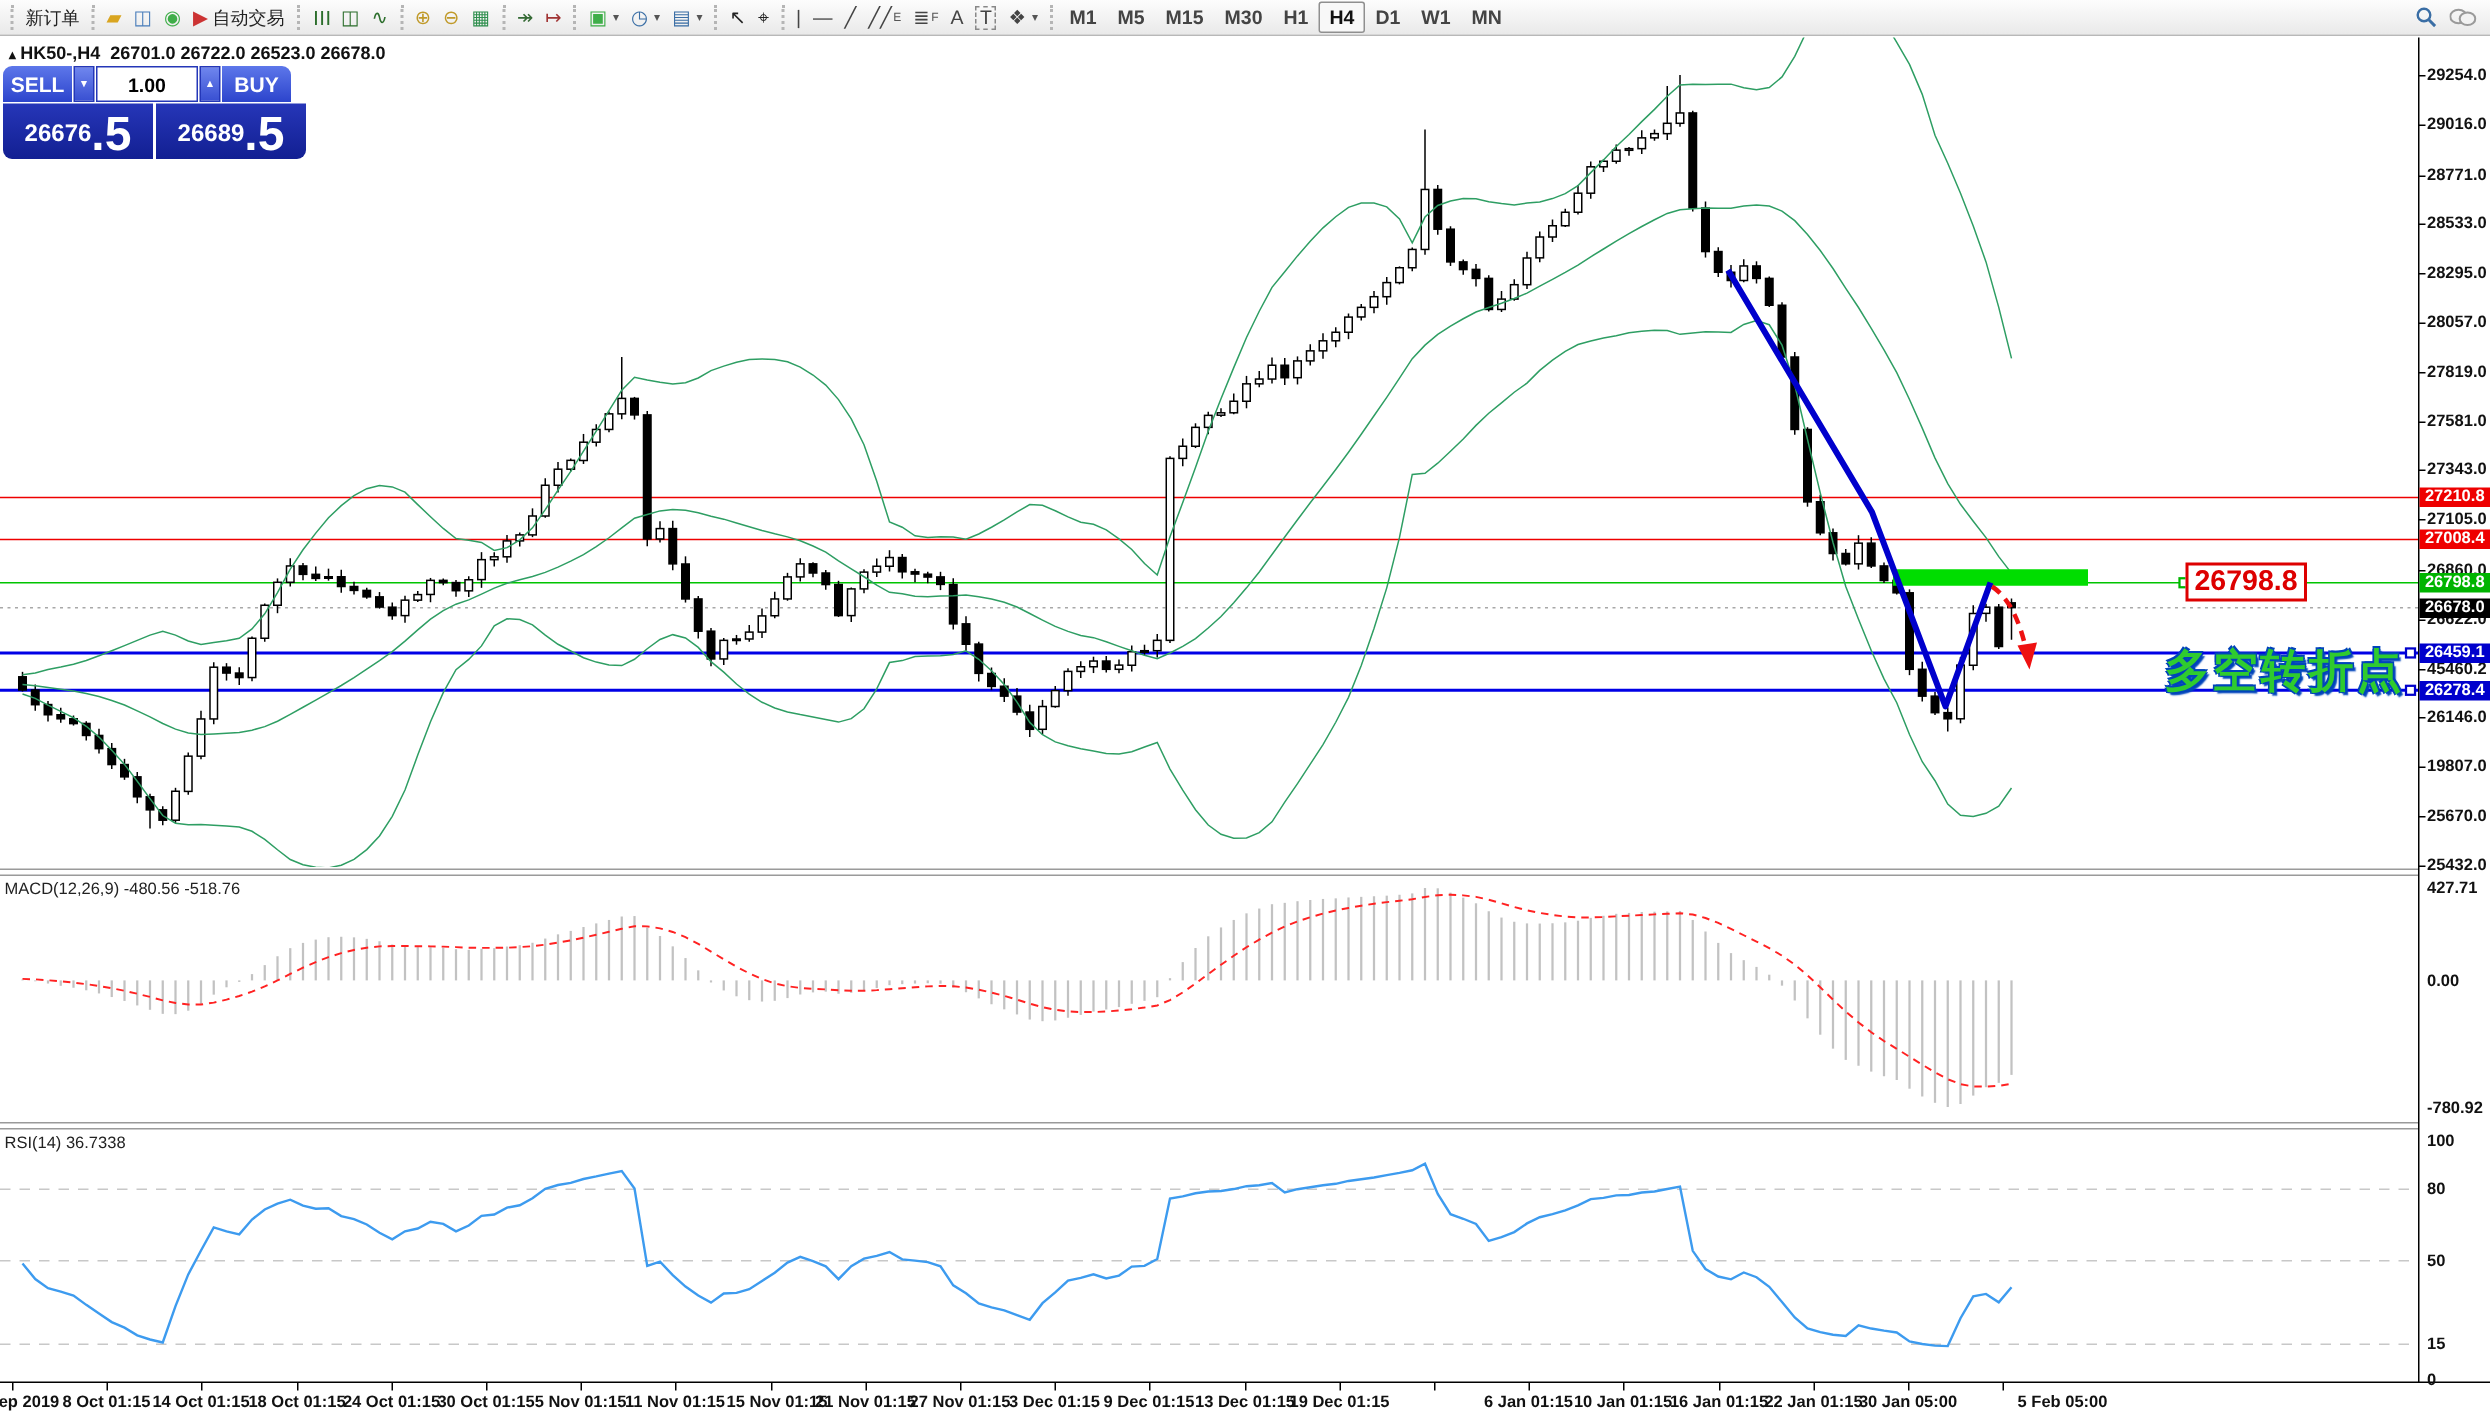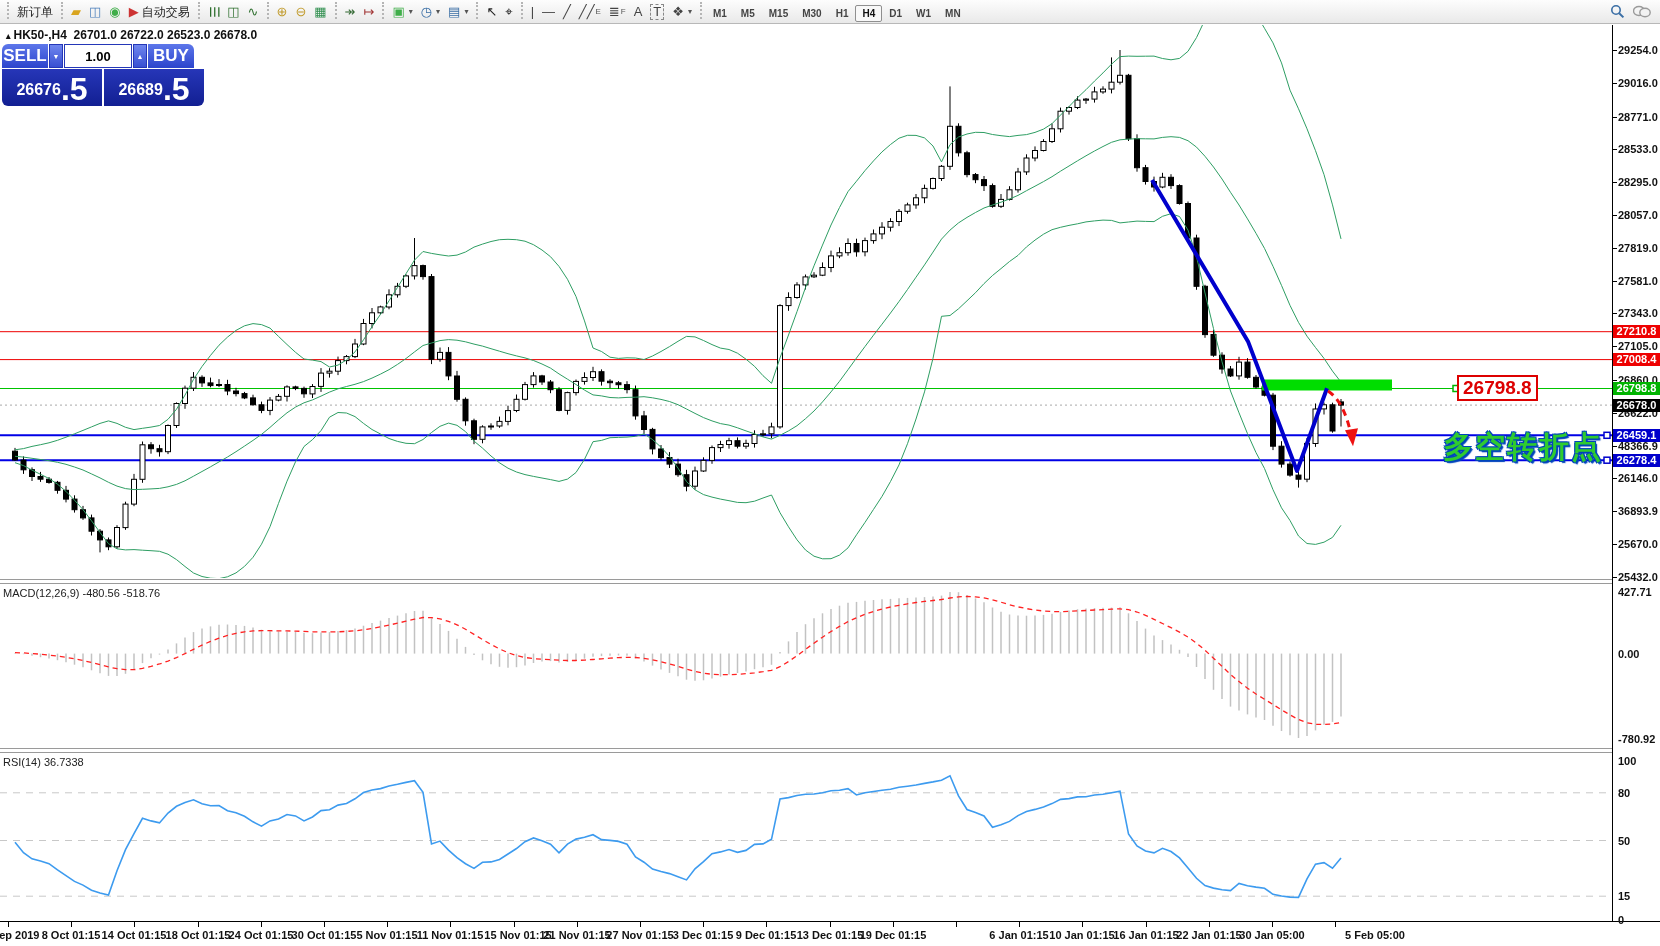--- a/index.html
+++ b/index.html
@@ -10,40 +10,40 @@
     background:linear-gradient(#fdfdfd,#e9e9e9);border-bottom:1px solid #b8b8b8;
     display:flex;align-items:center;padding:0 3px;box-sizing:border-box;white-space:nowrap;}
   .tbtn{display:inline-flex;align-items:center;gap:3px;padding:1px 4px;font-size:12px;color:#222;
     border-radius:2px;cursor:default;line-height:18px;}
   .tbtn .ic{font-size:13px;line-height:14px;display:inline-block;}
   .tbtn .sub{font-size:8px;color:#555;margin-left:-2px;align-self:flex-end;}
   .tbtn .dd{font-size:8px;color:#555;margin-left:1px;}
   .rot90{transform:rotate(90deg);}
   .boxed{border:1px dashed #888;padding:0 2px;font-size:10px;line-height:11px;}
   .grip{width:4px;height:16px;border-left:2px dotted #b5b5b5;margin:0 4px;}
-  .tf{font-size:10px;font-weight:bold;color:#444;padding:2px 6px;border:1px solid transparent;border-radius:2px;}
+  .tf{font-size:13px;font-weight:bold;color:#444;padding:2px 6px;border:1px solid transparent;border-radius:2px;}
   .tf.active{background:#f8f8f8;border:1px solid #8f8f8f;color:#111;text-align:right;}
   #toolbar-right{margin-left:auto;display:flex;align-items:center;gap:8px;padding-right:6px;}
   
   .vborder{position:absolute;left:1612px;top:25px;width:1px;height:897px;background:#000;}
   .groove{position:absolute;left:0;width:1612px;height:3px;border-top:1px solid #9a9a9a;border-bottom:1px solid #9a9a9a;background:#fff;}
   .axis-label{position:absolute;left:1618px;font-size:11px;font-weight:bold;color:#111;}
   .axis-tick{position:absolute;left:1612px;width:5px;height:1px;background:#000;}
   .ptag{position:absolute;left:1613px;width:47px;height:13px;color:#fff;font-size:11px;font-weight:bold;
     text-align:center;line-height:13px;}
   .tlab{position:absolute;top:929px;font-size:11px;font-weight:bold;color:#111;transform:translateX(-50%);}
   .ttick{position:absolute;top:922px;width:1px;height:5px;background:#000;}
   #time-axis-line{position:absolute;left:0;top:921px;width:1660px;height:1px;background:#000;}
   .pane-label{position:absolute;left:3px;font-size:11px;color:#222;}
   #symbol-line{position:absolute;left:6px;top:28px;font-size:12px;font-weight:bold;color:#111;}
   #symbol-line .mk{font-size:9px;margin-right:3px;}
   
   #trade-panel{position:absolute;left:2px;top:44px;width:202px;}
   #tp-row1{display:flex;height:24px;gap:1px;}
-  .tpbtn{background:linear-gradient(#5d77ea,#2c44cc);color:#fff;font-size:17px;font-weight:bold;
+  .tpbtn{background:linear-gradient(#5d77ea,#2c44cc);color:#fff;font-size:14px;font-weight:bold;
     display:flex;align-items:center;justify-content:center;}
   #sell-btn{width:46px;border-radius:6px 0 0 0;}
   #buy-btn{width:46px;border-radius:0 6px 0 0;}
   .spin{width:14px;background:linear-gradient(#6f86ee,#3950d2);color:#fff;font-size:7px;
     display:flex;align-items:center;justify-content:center;border:1px solid #2437b8;box-sizing:border-box;}
   #vol-input{width:66px;border:1px solid #2437b8;font-size:13px;font-weight:bold;text-align:center;
     font-family:"Liberation Sans",sans-serif;padding:0;}
   #tp-row2{display:flex;height:37px;gap:2px;margin-top:1px;}
   .pcell{flex:1;background:linear-gradient(#2636b8,#121f92);color:#fff;display:flex;align-items:flex-end;
     justify-content:center;padding-bottom:1px;}
@@ -690,25 +690,25 @@
       <div class="axis-label" style="top: 275px;">27581.0</div>
       <div class="axis-tick" style="top: 313px;"></div>
       <div class="axis-label" style="top: 307px;">27343.0</div>
       <div class="axis-tick" style="top: 346px;"></div>
       <div class="axis-label" style="top: 340px;">27105.0</div>
       <div class="axis-tick" style="top: 380px;"></div>
       <div class="axis-label" style="top: 374px;">26860.0</div>
       <div class="axis-tick" style="top: 413px;"></div>
       <div class="axis-label" style="top: 407px;">26622.0</div>
       <div class="axis-tick" style="top: 446px;"></div>
-      <div class="axis-label" style="top: 440px;">48366.9</div>
+      <div class="axis-label" style="top: 440px;">45460.2</div>
       <div class="axis-tick" style="top: 478px;"></div>
       <div class="axis-label" style="top: 472px;">26146.0</div>
       <div class="axis-tick" style="top: 511px;"></div>
-      <div class="axis-label" style="top: 505px;">36893.9</div>
+      <div class="axis-label" style="top: 505px;">19807.0</div>
       <div class="axis-tick" style="top: 544px;"></div>
       <div class="axis-label" style="top: 538px;">25670.0</div>
       <div class="axis-tick" style="top: 577px;"></div>
       <div class="axis-label" style="top: 571px;">25432.0</div>
       <div class="ptag" style="top: 325px; background: rgb(238, 0, 0);">27210.8</div>
       <div class="ptag" style="top: 353px; background: rgb(238, 0, 0);">27008.4</div>
       <div class="ptag" style="top: 382px; background: rgb(0, 180, 0);">26798.8</div>
       <div class="ptag" style="top: 399px; background: rgb(0, 0, 0);">26678.0</div>
       <div class="ptag" style="top: 429px; background: rgb(0, 0, 204);">26459.1</div>
       <div class="ptag" style="top: 454px; background: rgb(0, 0, 204);">26278.4</div>

